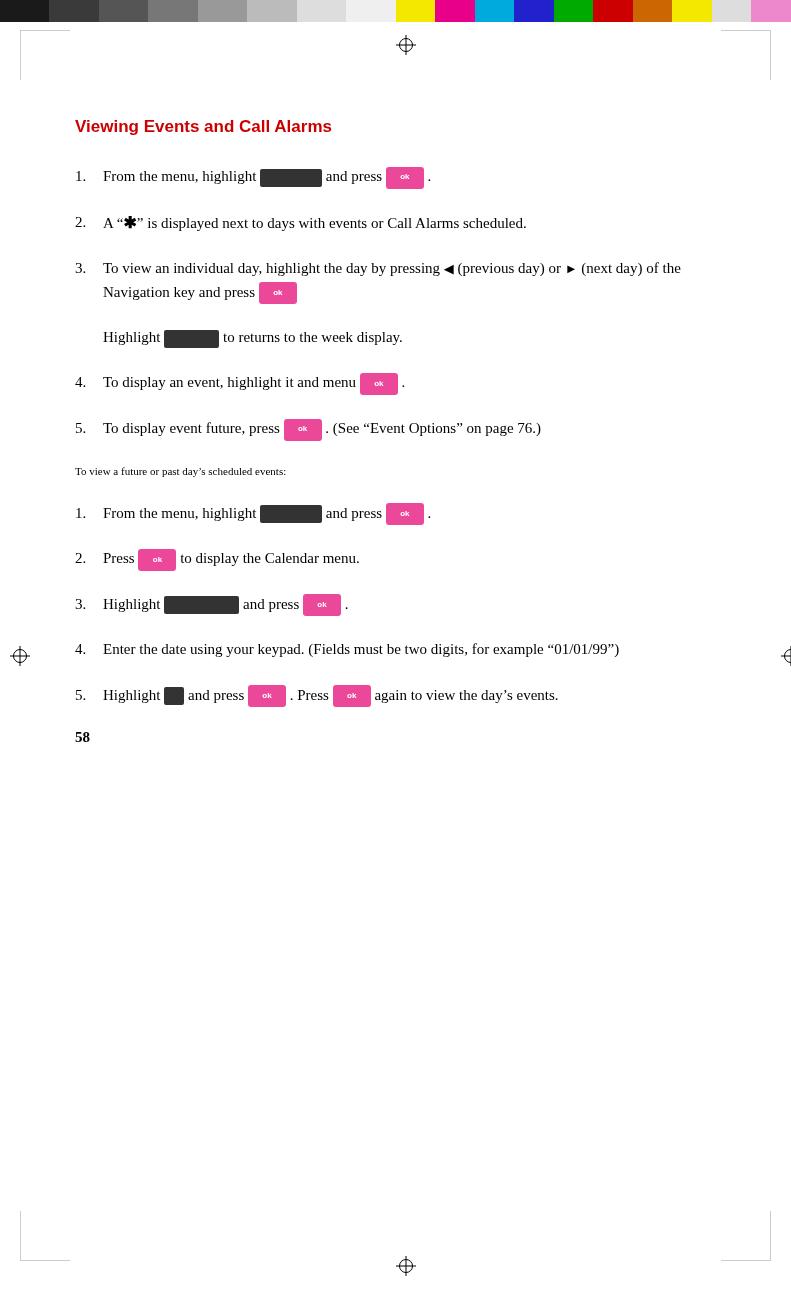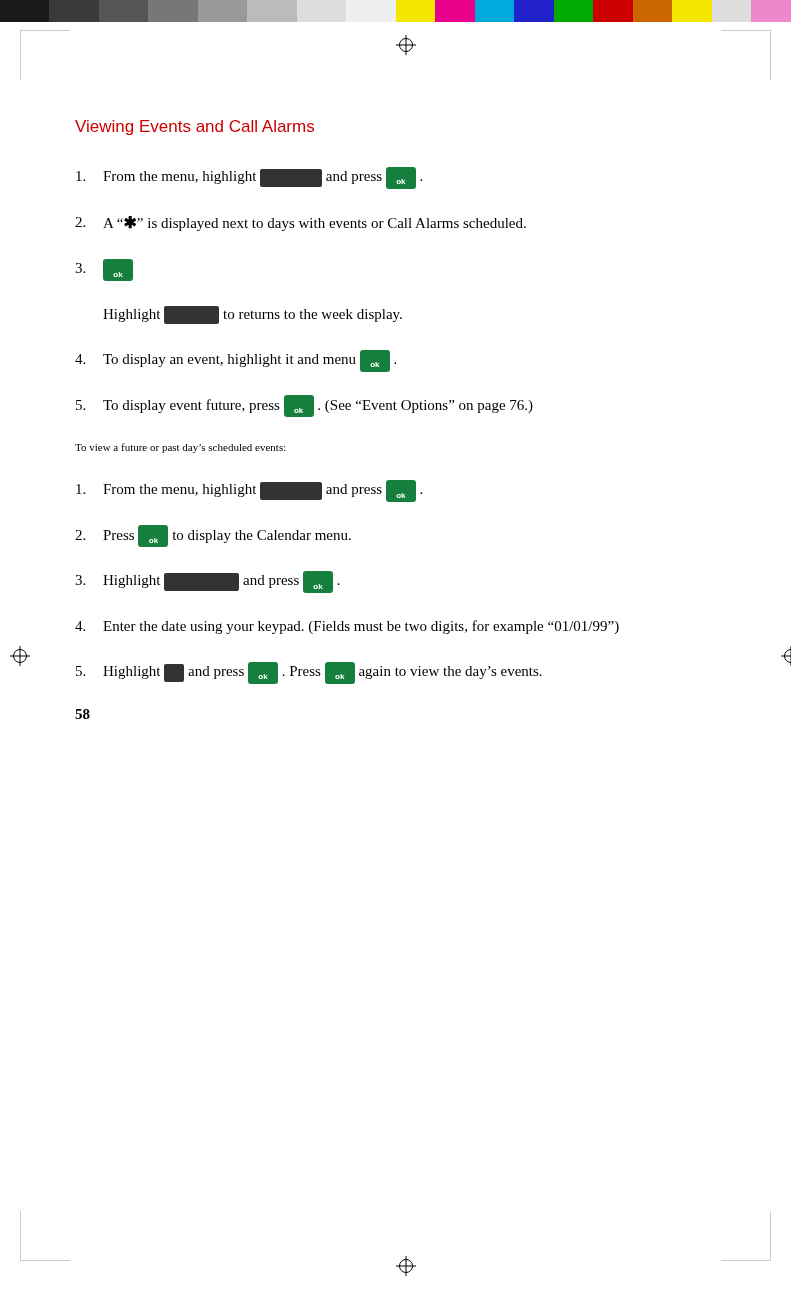--- a/index.html
+++ b/index.html
@@ -119,21 +119,21 @@
       border-top: none;
     }
 
     
     .content {
       padding: 95px 75px 60px 75px;
     }
 
     .page-title {
       color: #cc0000;
-      font-weight: normal;
+      font-weight: bold;
       font-size: 17px;
       margin-bottom: 28px;
       font-family: Arial, sans-serif;
     }
 
     .instruction-list {
       list-style: none;
       padding: 0;
     }
 
@@ -162,26 +162,26 @@
       border-radius: 2px;
     }
 
     .img-calendar {
       width: 62px;
       height: 18px;
       background: #333;
     }
 
     .img-ok {
-      width: 30px;
+      width: 38px;
       height: 22px;
-      background: #15803d;
+      background: #ec4899;
       border-radius: 3px;
       display: inline-flex;
-      align-items: flex-end;
+      align-items: center;
       justify-content: center;
     }
 
     .img-ok-text {
       color: #fff;
       font-size: 8px;
       font-family: Arial, sans-serif;
       font-weight: bold;
     }
 
@@ -316,20 +316,21 @@
     <li class="instruction-item">
       <span class="item-number">2.</span>
       <span class="item-content">
         <span>A “<span class="bold-asterisk">✱</span>” is displayed next to days with events or Call Alarms scheduled.</span>
       </span>
     </li>
 
     <li class="instruction-item">
       <span class="item-number">3.</span>
       <span class="item-content">
+        <span>To view an individual day, highlight the day by pressing <span class="nav-arrow">◀</span> (previous day) or <span class="nav-arrow">►</span> (next day) of the Navigation key and press </span>
         <span class="img-inline img-ok">
             <span class="img-ok-text">ok</span>
           </span>
       </span>
     </li>
   </ol>
 
   <div class="sub-item">
     <span>Highlight</span>
     <span> </span>

